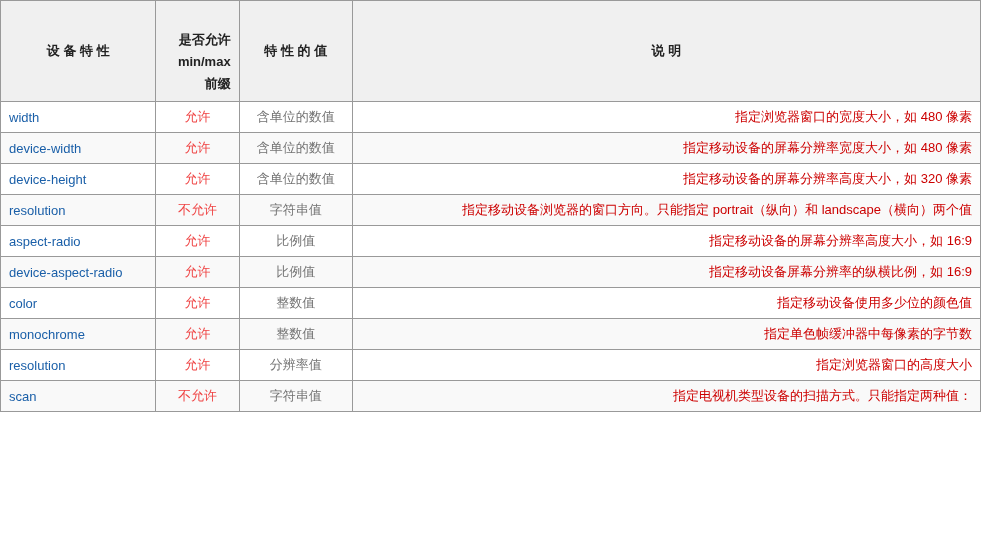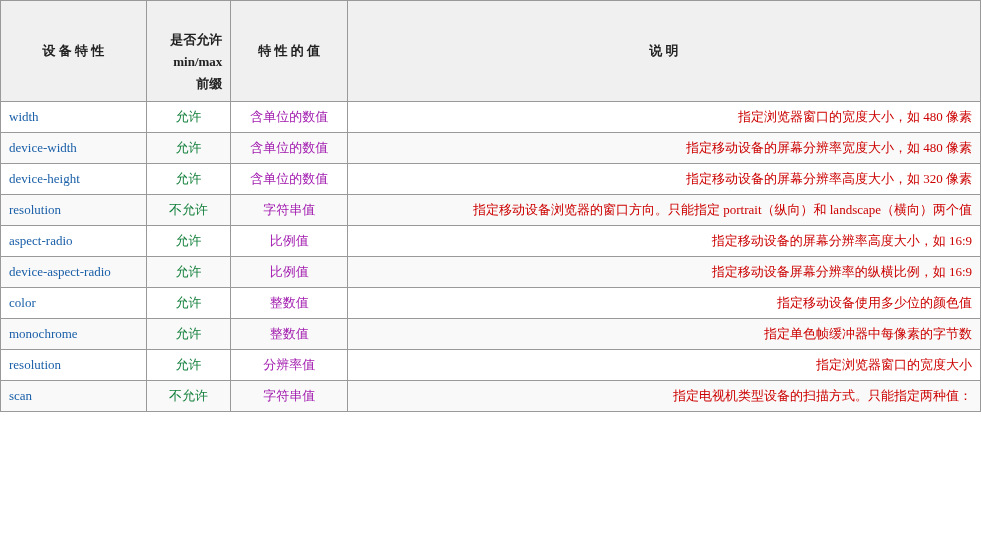--- a/index.html
+++ b/index.html
@@ -9,21 +9,20 @@
     }
     body {
       font-family: "Microsoft YaHei", "SimHei", Arial, sans-serif;
       font-size: 13px;
       background: #fff;
       padding: 0;
     }
     .table-container {
       width: 981px;
       overflow: hidden;
-      font-family: Liberation Serif, serif;
     }
     table {
       width: 100%;
       border-collapse: collapse;
       border: 1px solid #999;
     }
     th, td {
       border: 1px solid #999;
       padding: 6px 8px;
       vertical-align: middle;
@@ -42,25 +41,25 @@
       color: #cc0000;
       text-align: right;
     }
     tbody td.feature-name {
       color: #1a5fa8;
       font-weight: normal;
       margin-left: 48px;
     }
     tbody td.allow {
       text-align: center;
-      color: #15803d;
+      color: #ef4444;
     }
     tbody td.value-type {
       text-align: center;
-      color: #a21caf;
+      color: #737373;
     }
     tbody tr:nth-child(odd) {
       background-color: #ffffff;
     }
     tbody tr:nth-child(even) {
       background-color: #f9f9f9;
     }
   </style>
 </head>
 <body>
@@ -129,21 +128,21 @@
         <tr>
           <td class="feature-name">monochrome</td>
           <td class="allow">允许</td>
           <td class="value-type">整数值</td>
           <td class="desc">指定单色帧缓冲器中每像素的字节数</td>
         </tr>
         <tr>
           <td class="feature-name">resolution</td>
           <td class="allow">允许</td>
           <td class="value-type">分辨率值</td>
-          <td class="desc">指定浏览器窗口的宽度大小</td>
+          <td class="desc">指定浏览器窗口的高度大小</td>
         </tr>
         <tr>
           <td class="feature-name">scan</td>
           <td class="allow">不允许</td>
           <td class="value-type">字符串值</td>
           <td class="desc">指定电视机类型设备的扫描方式。只能指定两种值：</td>
         </tr>
       </tbody>
   </table>
 </div>

